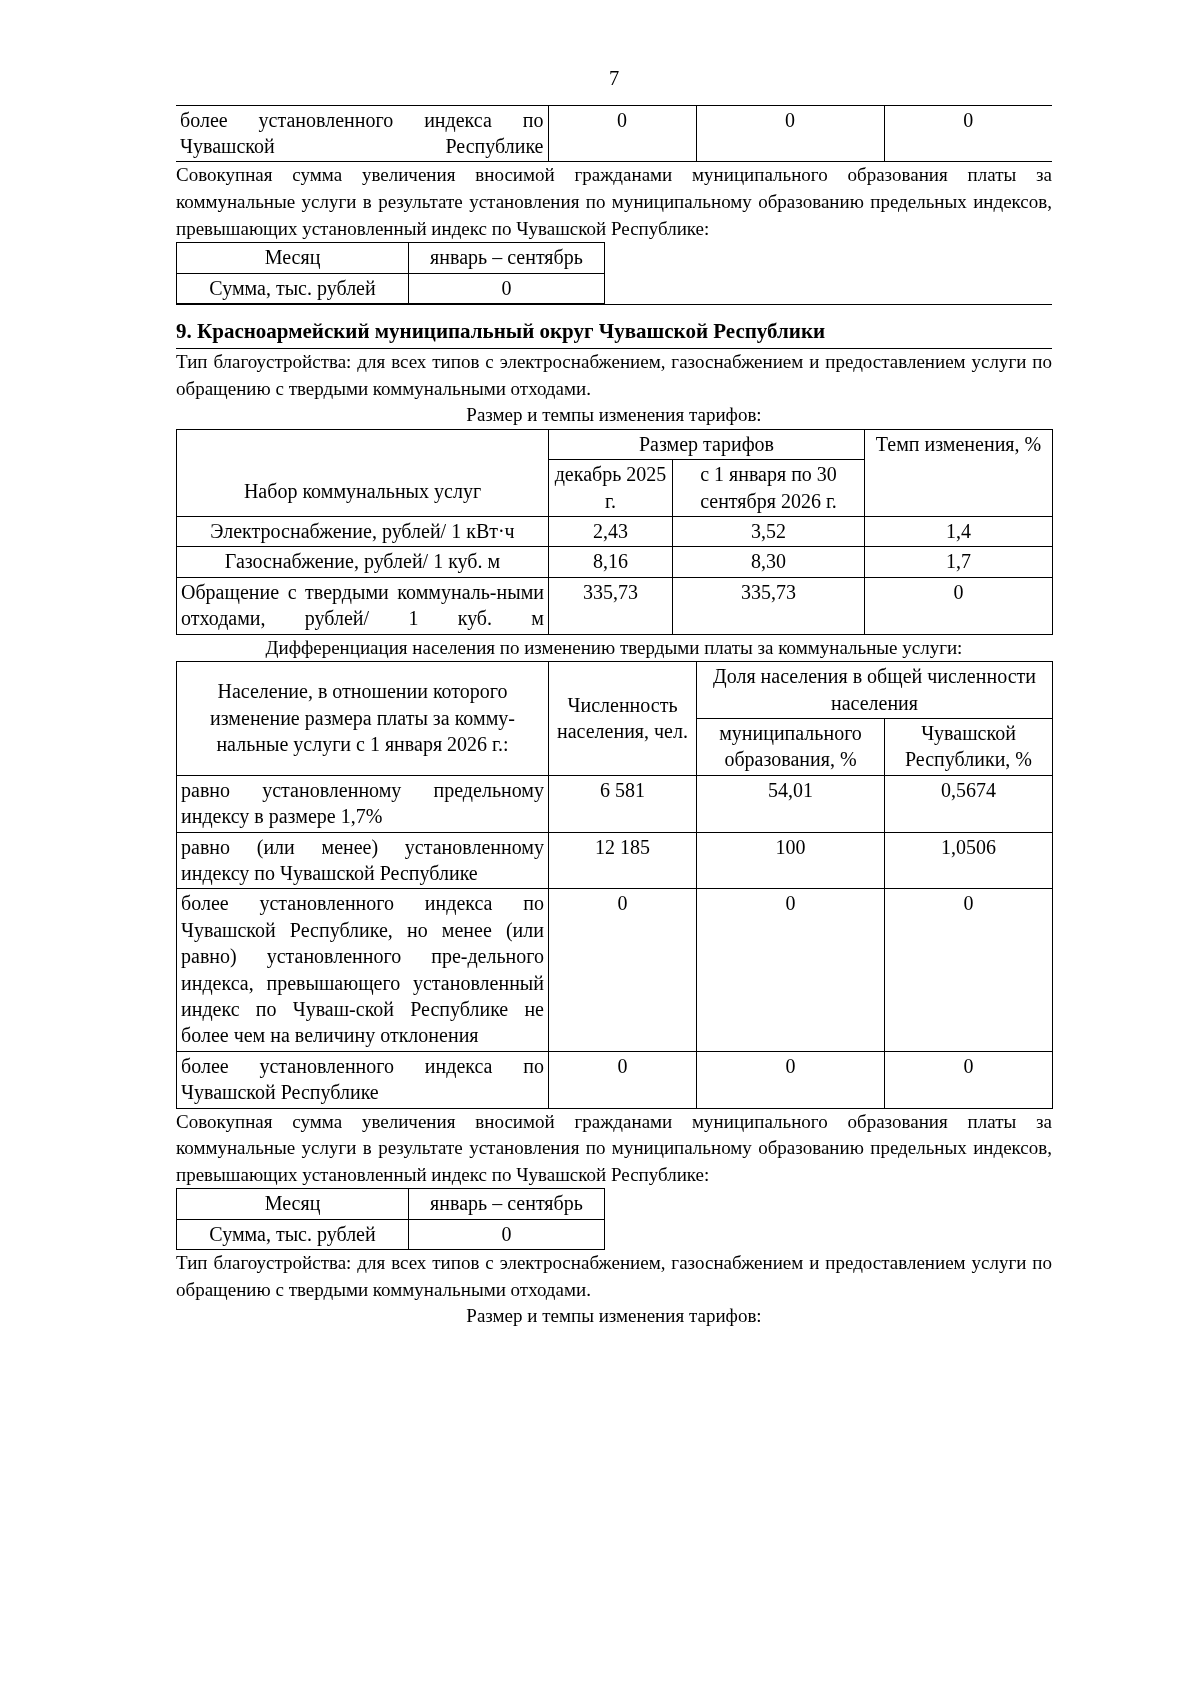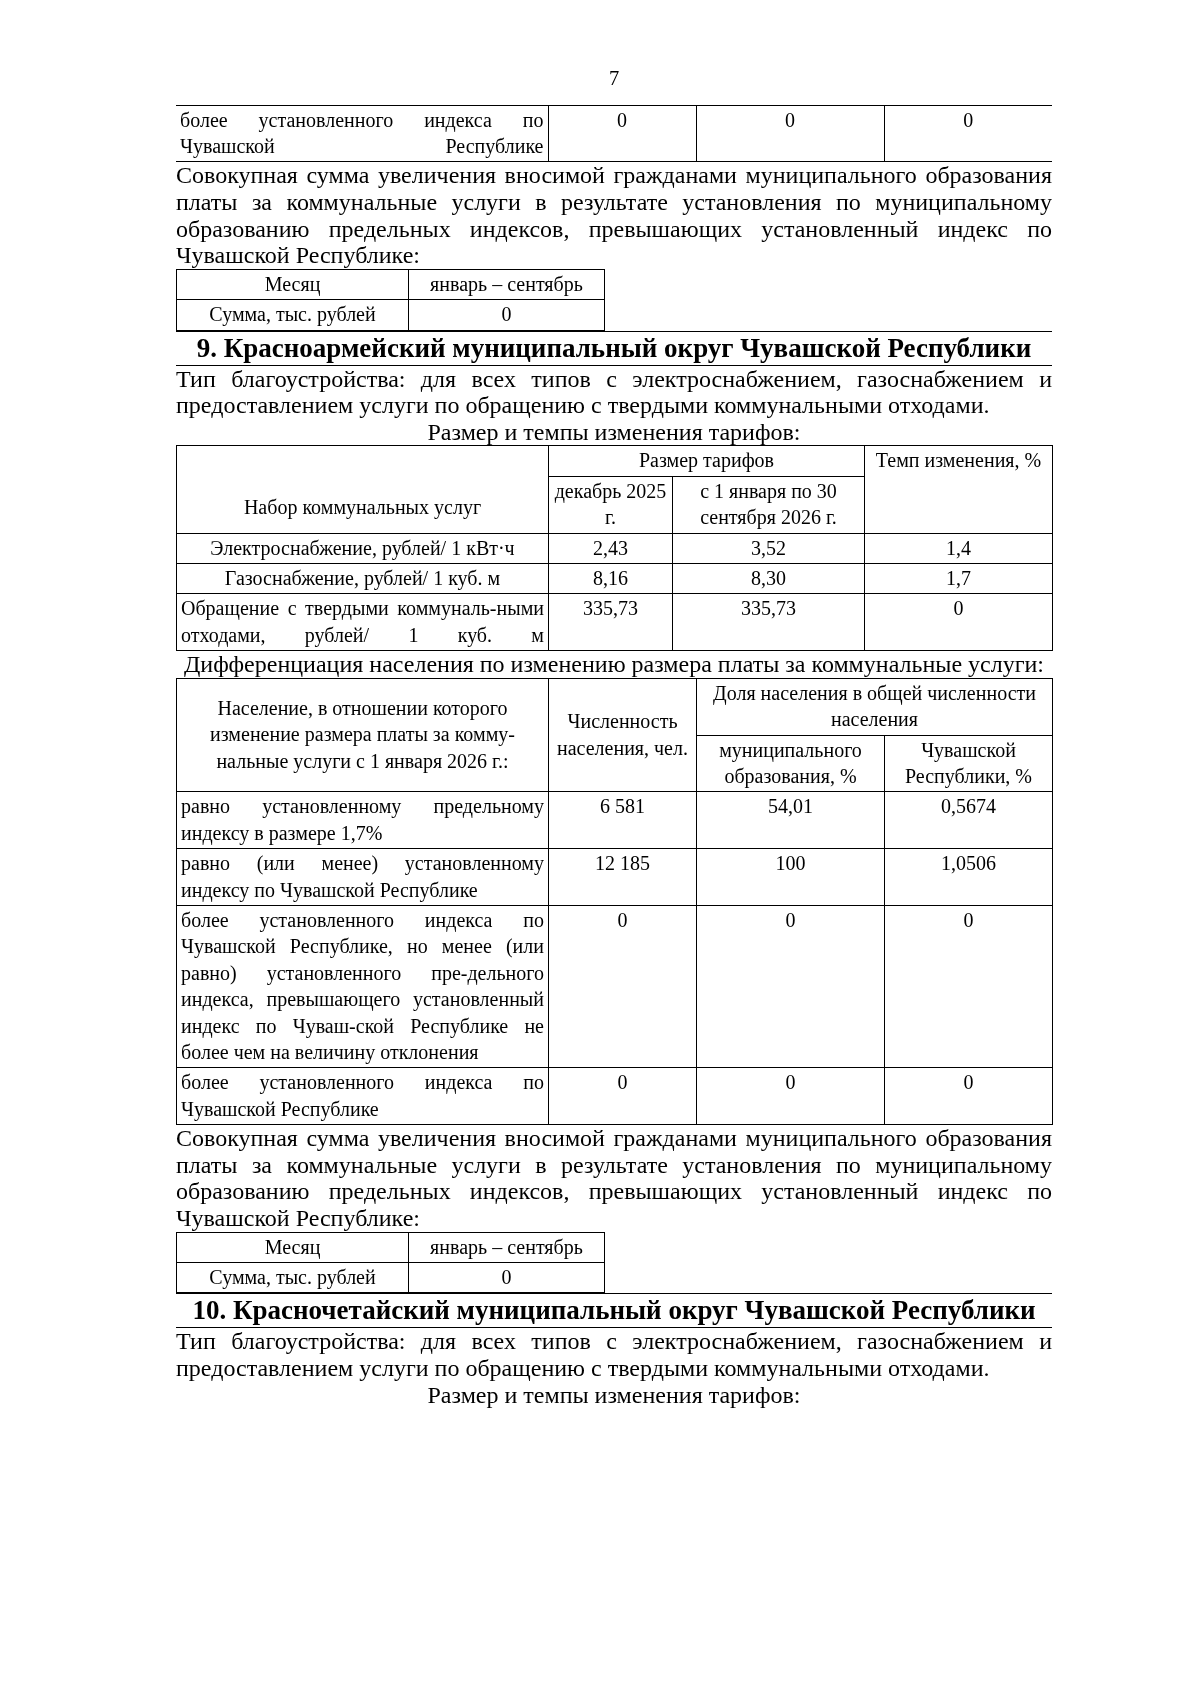--- a/index.html
+++ b/index.html
@@ -30,21 +30,21 @@
   .page-number {
     text-align: center;
     font-size: 20.5px;
     line-height: 1;
     padding-top: 68px;
     padding-bottom: 16px;
     letter-spacing: 0;
   }
   p.para {
     margin: 0;
-    font-size: 24px;
+    font-size: 19px;
     line-height: 26.6px;
     text-align: justify;
     text-indent: 0;
     hyphens: manual;
   }
   p.para.nojust {
     text-align: center;
   }
   table {
     border-collapse: collapse;
@@ -79,25 +79,24 @@
   .section-head {
     width: 876px;
     border-collapse: collapse;
     table-layout: fixed;
   }
   .section-head td {
     border-left: none;
     border-right: none;
     border-top: 1.3px solid #000;
     border-bottom: 1.3px solid #000;
-    text-align: center;
     font-weight: bold;
-    font-size: 27px;
+    font-size: 21px;
     line-height: 28px;
-    padding: 2px 0 3px 0;
+    padding: 12px 0 3px 0;
   }
   table.small {
     width: 428px;
   }
 </style>
 </head>
 <body>
 
 <div class="page">
   <div class="content">
@@ -182,21 +181,21 @@
         </tr>
         <tr>
           <td class="just">Обращение с твердыми коммуналь-ными отходами, рублей/ 1 куб. м</td>
           <td class="ctr">335,73</td>
           <td class="ctr">335,73</td>
           <td class="ctr">0</td>
         </tr>
       </tbody>
     </table>
 
-    <p class="para nojust">Дифференциация населения по изменению размера платы за коммунальные услуги:</p>
+    <p class="para nojust">Дифференциация населения по изменению твердыми платы за коммунальные услуги:</p>
 
     <table class="full">
       <colgroup>
         <col style="width:372px">
         <col style="width:148px">
         <col style="width:188px">
         <col style="width:168px">
       </colgroup>
       <tbody>
         <tr>
@@ -247,25 +246,18 @@
           <td class="ctr">Месяц</td>
           <td class="ctr">январь – сентябрь</td>
         </tr>
         <tr>
           <td class="ctr">Сумма, тыс. рублей</td>
           <td class="ctr">0</td>
         </tr>
       </tbody>
     </table>
 
-    <table class="section-head">
-      <tbody>
-        <tr>
-          <td>10. Красночетайский муниципальный округ Чувашской Республики</td>
-        </tr>
-      </tbody>
-    </table>
 
     <p class="para">Тип благоустройства: для всех типов с электроснабжением, газоснабжением и предоставлением услуги по обращению с твердыми коммунальными отходами.</p>
     <p class="para nojust">Размер и темпы изменения тарифов:</p>
 
   </div>
 </div>
 
 </body></html>

